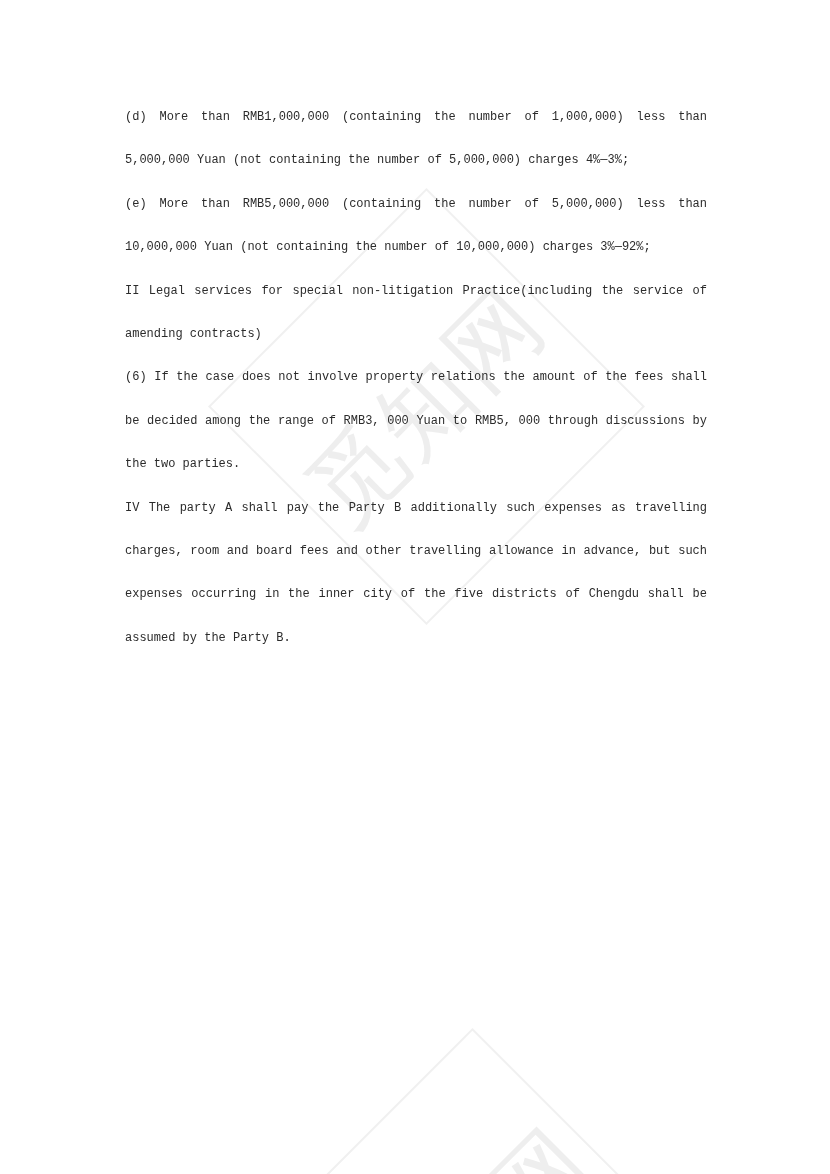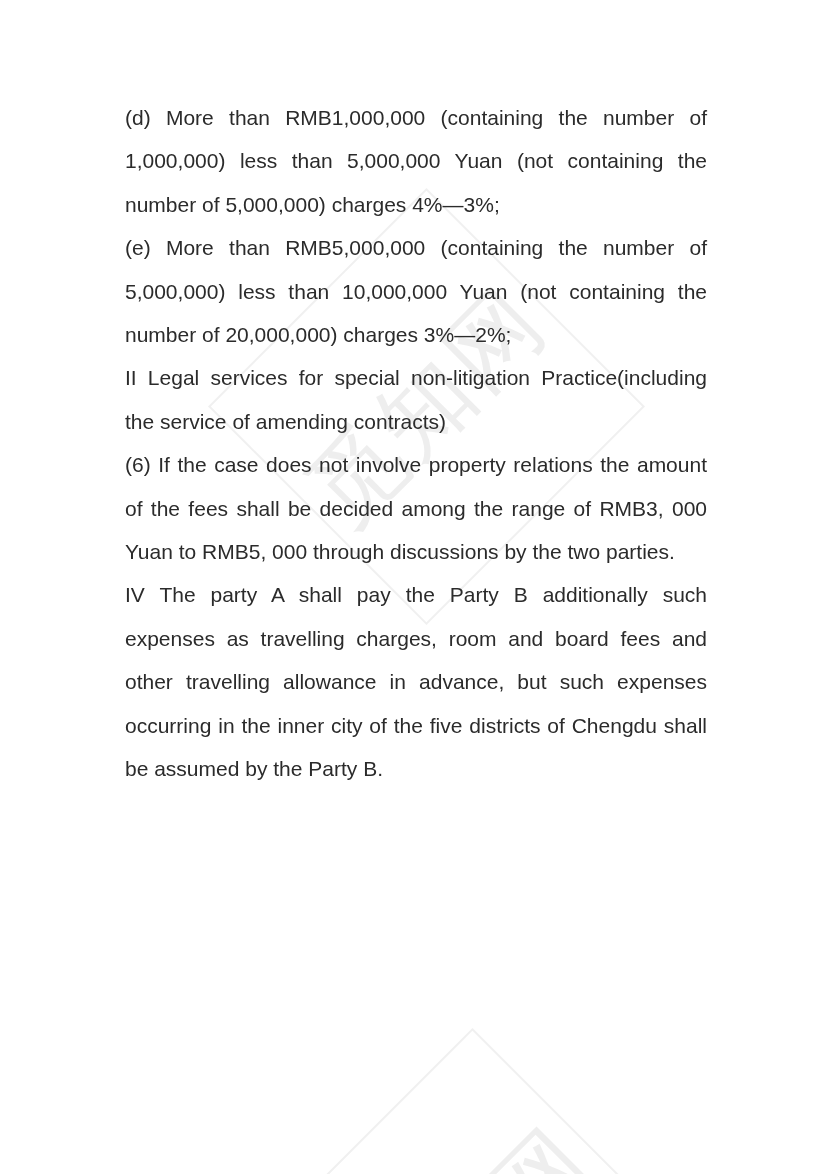--- a/index.html
+++ b/index.html
@@ -47,22 +47,22 @@
     color: rgba(150, 150, 150, 0.16);
     letter-spacing: 4px;
     white-space: nowrap;
   }
   
   .content {
     position: absolute;
     left: 125px;
     top: 96px;
     width: 582px;
-    font-family: Liberation Sans, sans-serif;
-    font-size: 21px;
+    font-family: Liberation Mono, monospace;
+    font-size: 12px;
     color: #2b2b2b;
     text-align: justify;
   }
   .content p {
     margin: 0;
     line-height: 43.4px;
   }
 </style>
 </head>
 <body>
@@ -72,19 +72,19 @@
   <div class="watermark wm-center">
     <span>觅知网</span>
   </div>
 
   <div class="watermark wm-bottom">
     <span>觅知网</span>
   </div>
 
   <div class="content">
     <p>(d) More than RMB1,000,000 (containing the number of 1,000,000) less than 5,000,000 Yuan (not containing the number of 5,000,000) charges 4%—3%;</p>
-    <p>(e) More than RMB5,000,000 (containing the number of 5,000,000) less than 10,000,000 Yuan (not containing the number of 20,000,000) charges 3%—2%;</p>
+    <p>(e) More than RMB5,000,000 (containing the number of 5,000,000) less than 10,000,000 Yuan (not containing the number of 10,000,000) charges 3%—92%;</p>
     <p>II Legal services for special non-litigation Practice(including the service of amending contracts)</p>
     <p>(6) If the case does not involve property relations the amount of the fees shall be decided among the range of RMB3, 000 Yuan to RMB5, 000 through discussions by the two parties.</p>
     <p>IV The party A shall pay the Party B additionally such expenses as travelling charges, room and board fees and other travelling allowance in advance, but such expenses occurring in the inner city of the five districts of Chengdu shall be assumed by the Party B.</p>
   </div>
 
 </div>
 
 </body></html>

